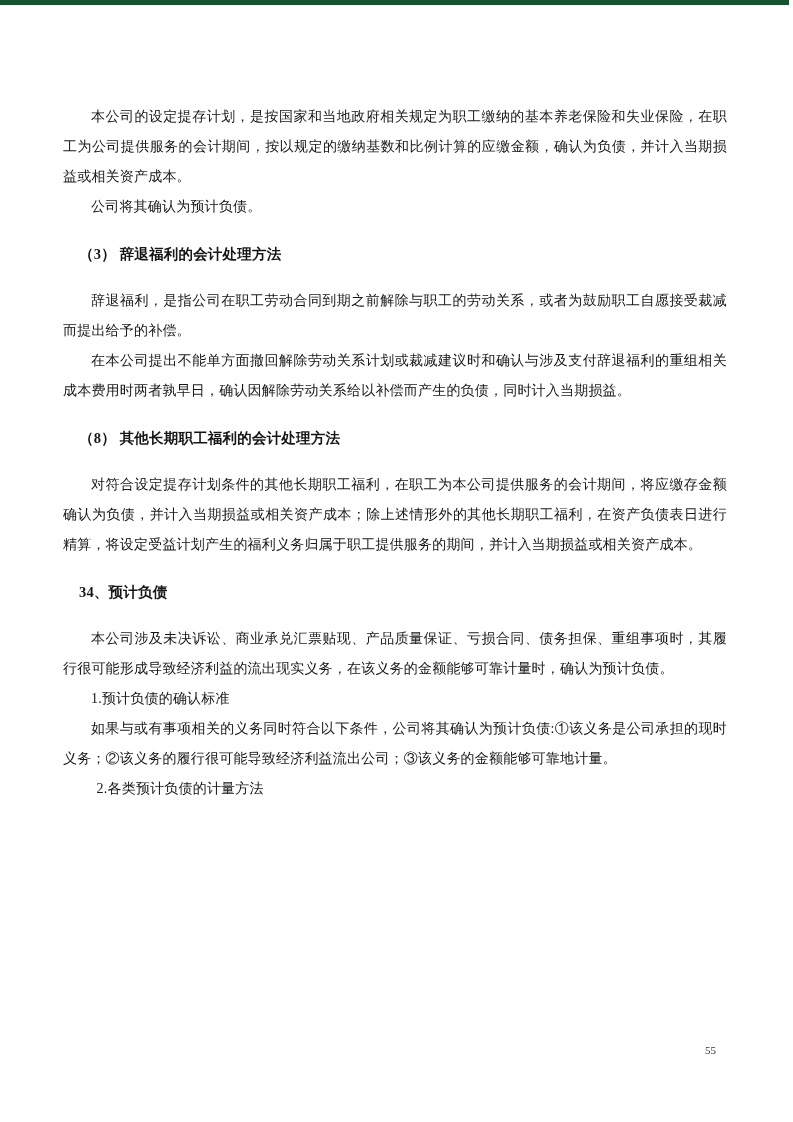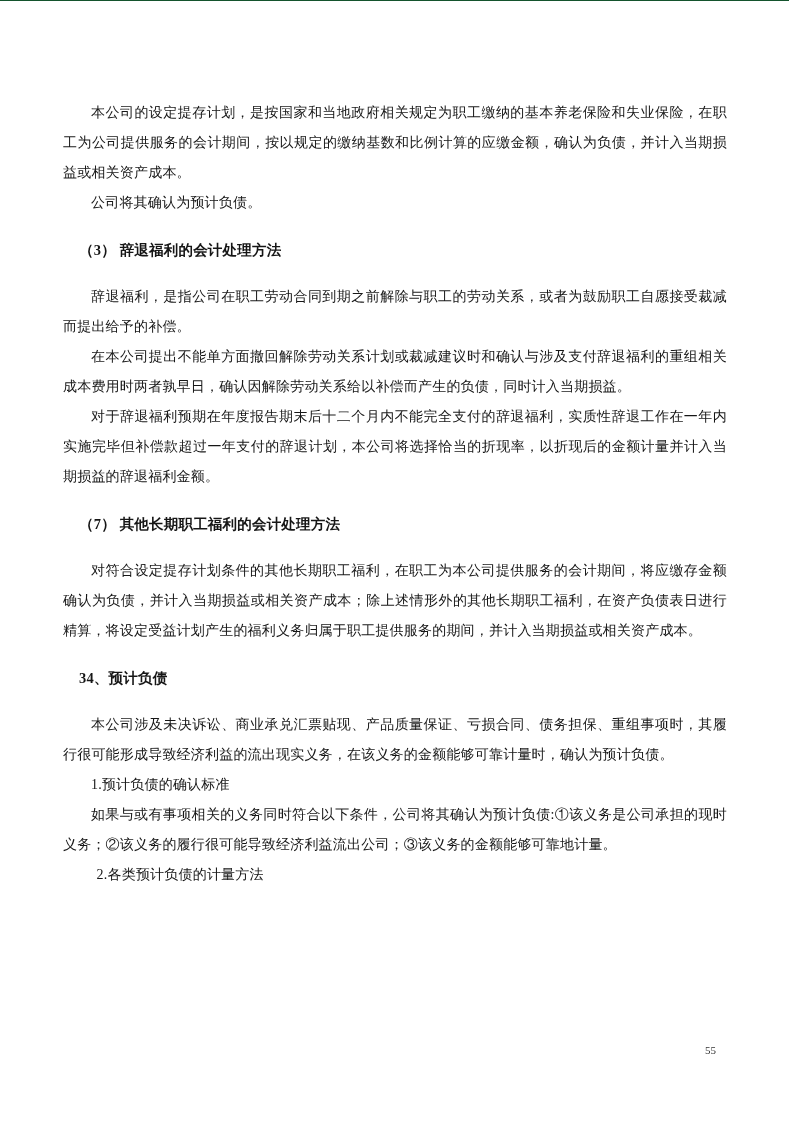--- a/index.html
+++ b/index.html
@@ -8,21 +8,21 @@
     background: #ffffff;
   }
   .page {
     position: relative;
     width: 789px;
     height: 1122px;
     background: #ffffff;
     overflow: hidden;
     font-family: "Liberation Serif", "DejaVu Serif", serif;
     color: #161616;
-    border-top: 1px solid #14532d;
+    border-top: 5px solid #14532d;
     box-sizing: border-box;
   }
   .content {
     position: absolute;
     left: 63px;
     right: 62px;
     top: 97px;
   }
   .para {
     margin: 0;
@@ -62,23 +62,22 @@
 <div class="page">
   <div class="content">
 
     <p class="para">本公司的设定提存计划，是按国家和当地政府相关规定为职工缴纳的基本养老保险和失业保险，在职工为公司提供服务的会计期间，按以规定的缴纳基数和比例计算的应缴金额，确认为负债，并计入当期损益或相关资产成本。</p>
     <p class="para">公司将其确认为预计负债。</p>
 
     <p class="para heading">（3）  辞退福利的会计处理方法</p>
 
     <p class="para">辞退福利，是指公司在职工劳动合同到期之前解除与职工的劳动关系，或者为鼓励职工自愿接受裁减而提出给予的补偿。</p>
     <p class="para">在本公司提出不能单方面撤回解除劳动关系计划或裁减建议时和确认与涉及支付辞退福利的重组相关成本费用时两者孰早日，确认因解除劳动关系给以补偿而产生的负债，同时计入当期损益。</p>
-    <p class="para">对于辞退福利预期在年度报告期末后十二个月内不能完全支付的辞退福利，实质性辞退工作在一年内实施完毕但补偿款超过一年支付的辞退计划，本公司将选择恰当的折现率，以折现后的金额计量并计入当期损益的辞退福利金额。</p>
 
-    <p class="para heading">（7）  其他长期职工福利的会计处理方法</p>
+    <p class="para heading">（8）  其他长期职工福利的会计处理方法</p>
 
     <p class="para">对符合设定提存计划条件的其他长期职工福利，在职工为本公司提供服务的会计期间，将应缴存金额确认为负债，并计入当期损益或相关资产成本；除上述情形外的其他长期职工福利，在资产负债表日进行精算，将设定受益计划产生的福利义务归属于职工提供服务的期间，并计入当期损益或相关资产成本。</p>
 
     <p class="para heading">34、预计负债</p>
 
     <p class="para">本公司涉及未决诉讼、商业承兑汇票贴现、产品质量保证、亏损合同、债务担保、重组事项时，其履行很可能形成导致经济利益的流出现实义务，在该义务的金额能够可靠计量时，确认为预计负债。</p>
     <p class="para num-item">1.预计负债的确认标准</p>
     <p class="para">如果与或有事项相关的义务同时符合以下条件，公司将其确认为预计负债:①该义务是公司承担的现时义务；②该义务的履行很可能导致经济利益流出公司；③该义务的金额能够可靠地计量。</p>
     <p class="para num-item-2">2.各类预计负债的计量方法</p>
 

